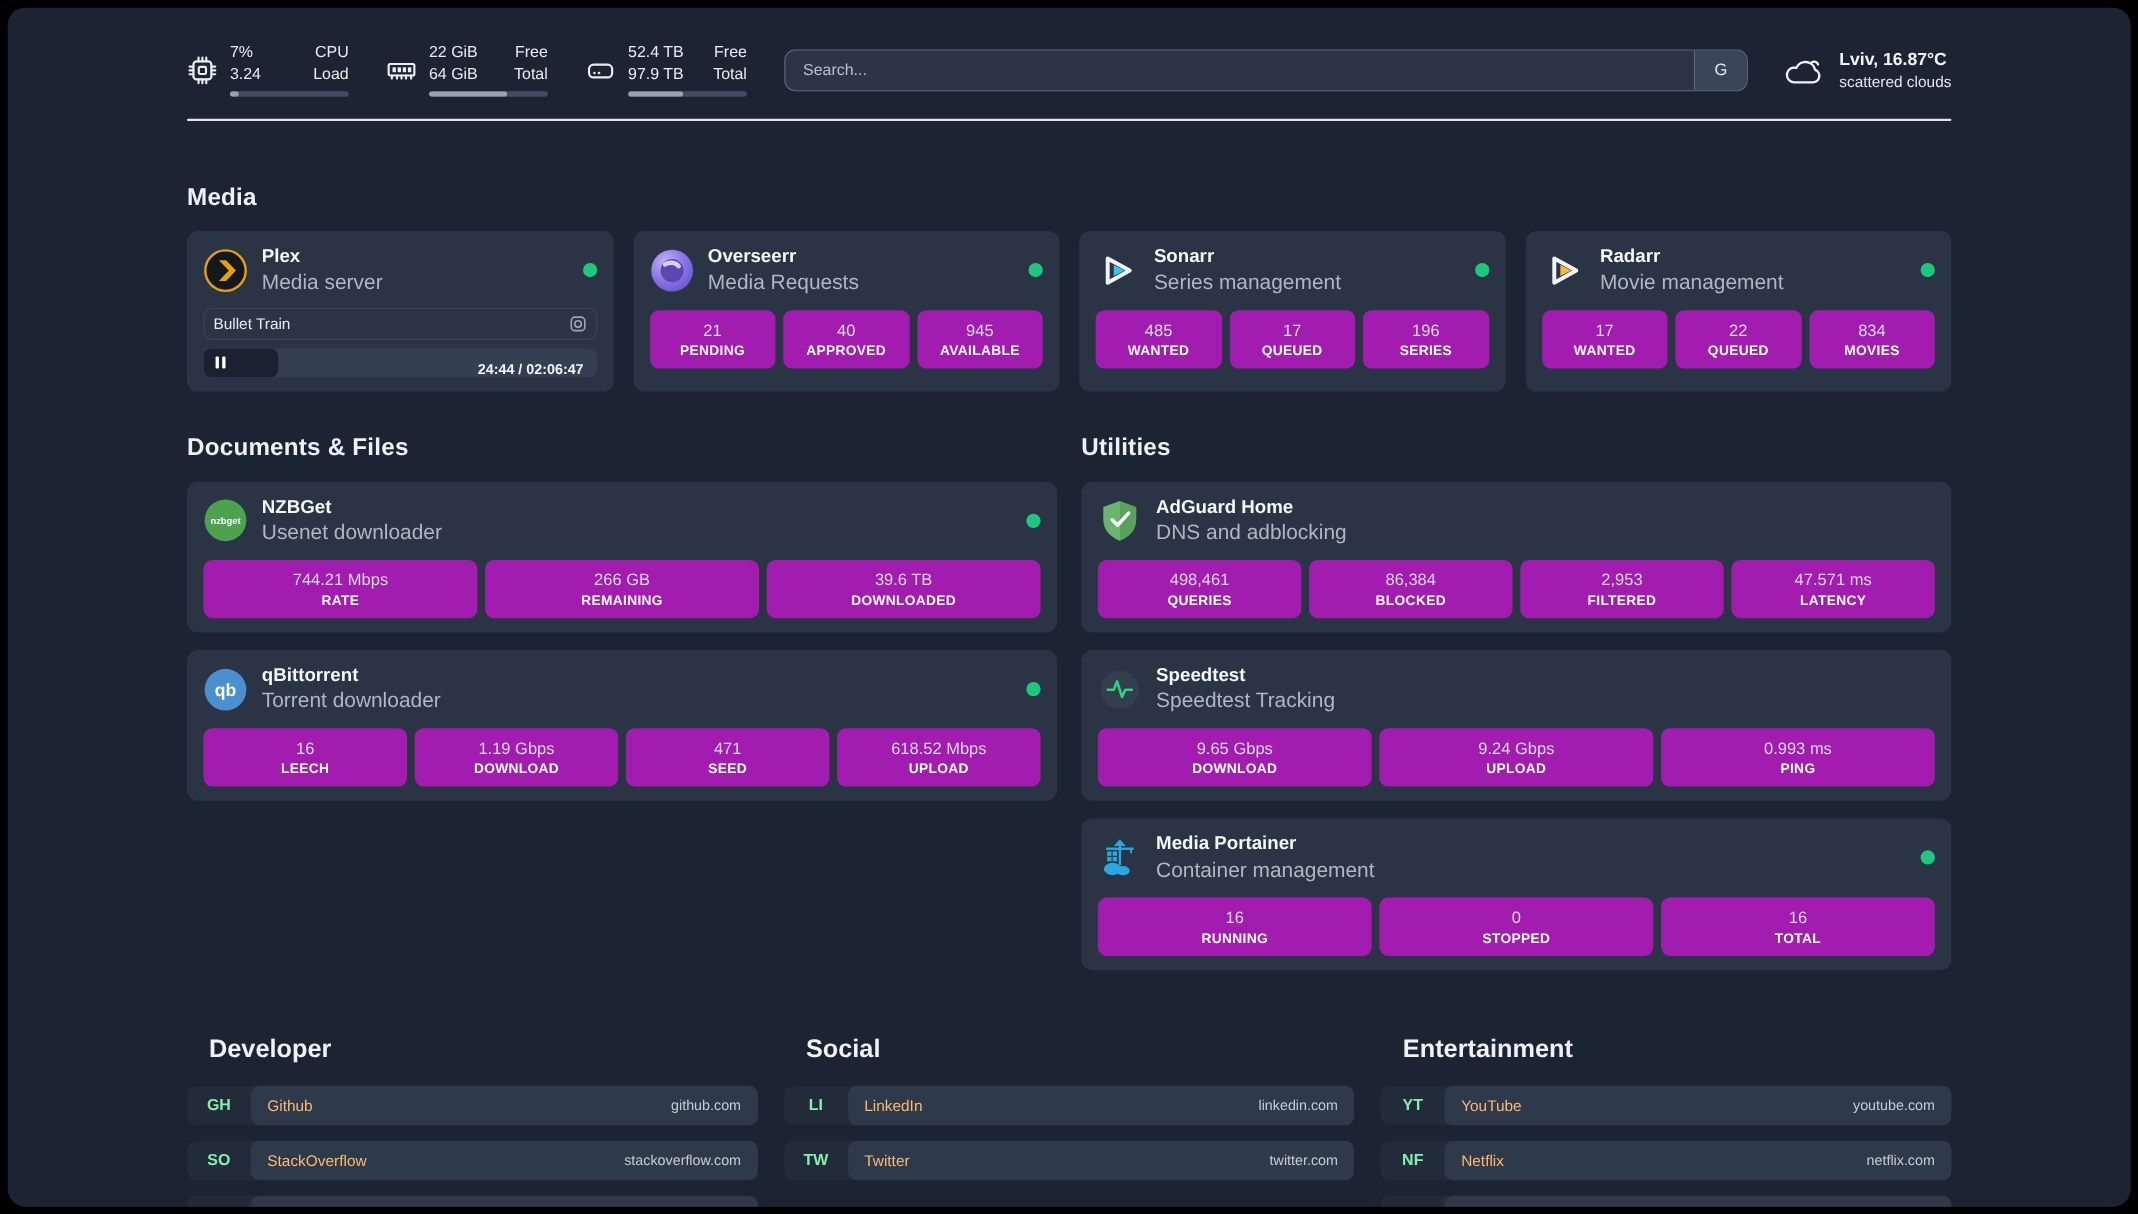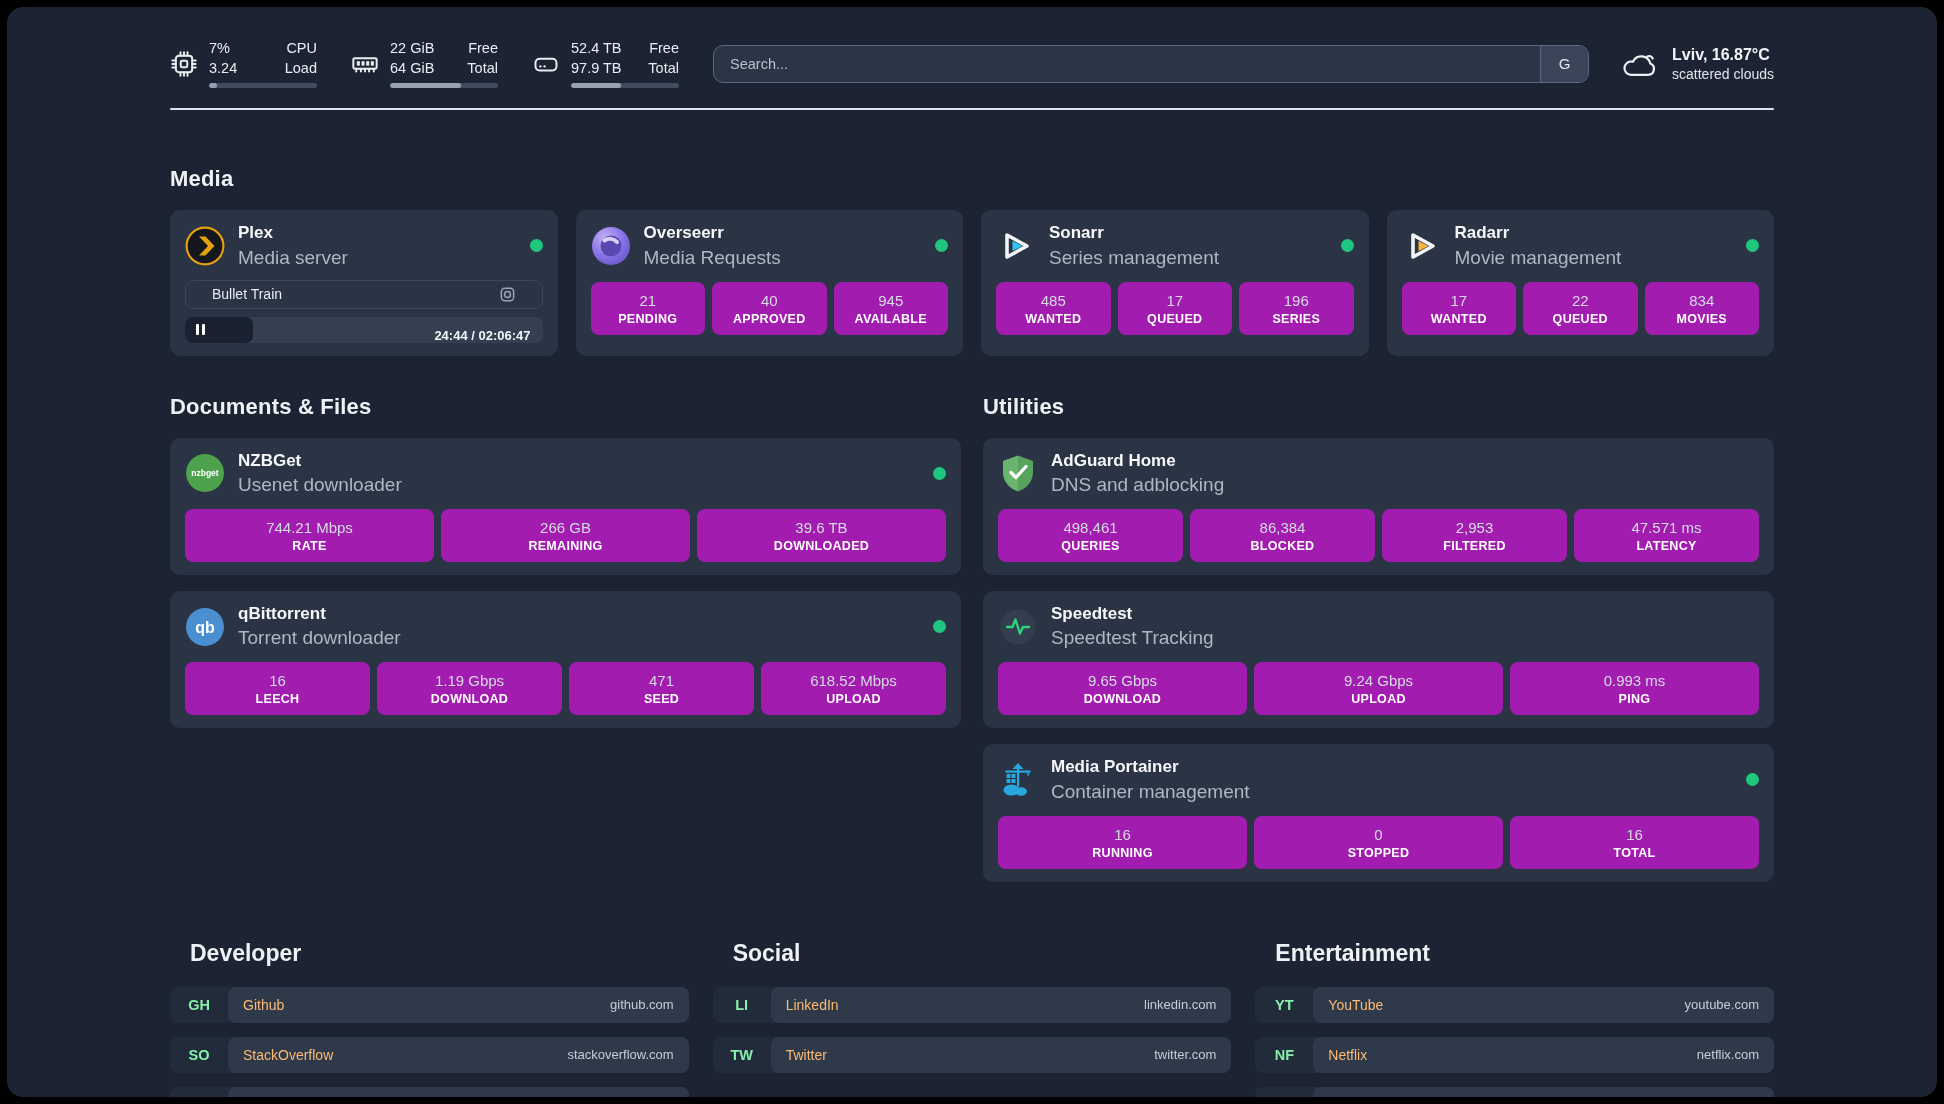--- a/index.html
+++ b/index.html
@@ -45,21 +45,21 @@
   .status-dot{ width:13px; height:13px; border-radius:50%; background:#1fc77e; margin-left:auto; flex:none; }
 
   .stats-row{ display:flex; gap:7px; margin-top:13px; }
   .tile{ flex:1; background:#a21caf; border-radius:8px; padding:10px 4px 9px; text-align:center; }
   .tile-v{ font-size:15px; color:#d5dbe3; }
   .tile-l{ font-size:12.5px; font-weight:700; color:#fff; margin-top:3px; letter-spacing:.3px; }
 
   
   .player{ margin-top:11px; }
   .player-top{ display:flex; align-items:center; justify-content:space-between;
-               border:1px solid #3b4658; border-radius:8px; padding:5px 26px; }
+               border:1px solid #3b4658; border-radius:8px; padding:5px 8px; }
   .player-track{ font-size:14px; color:#e8ecf1; }
   .media-type-icon{ width:17px; height:17px; color:#9aa5b4; }
   .player-bar{ position:relative; margin-top:8px; height:26px; background:#343f52; border-radius:7px;
                display:flex; align-items:flex-end; overflow:hidden; }
   .player-fill{ position:absolute; left:0; top:0; bottom:0; background:#1a2231; border-radius:7px;
                 display:flex; align-items:center; padding-left:11px; }
   .pause-icon{ display:flex; gap:3px; }
   .pause-icon span{ width:3px; height:11px; background:#fff; border-radius:1px; }
   .player-time{ margin-left:auto; padding-right:12px; font-size:13px; font-weight:700; color:#f2f5f9; z-index:1; }
 

